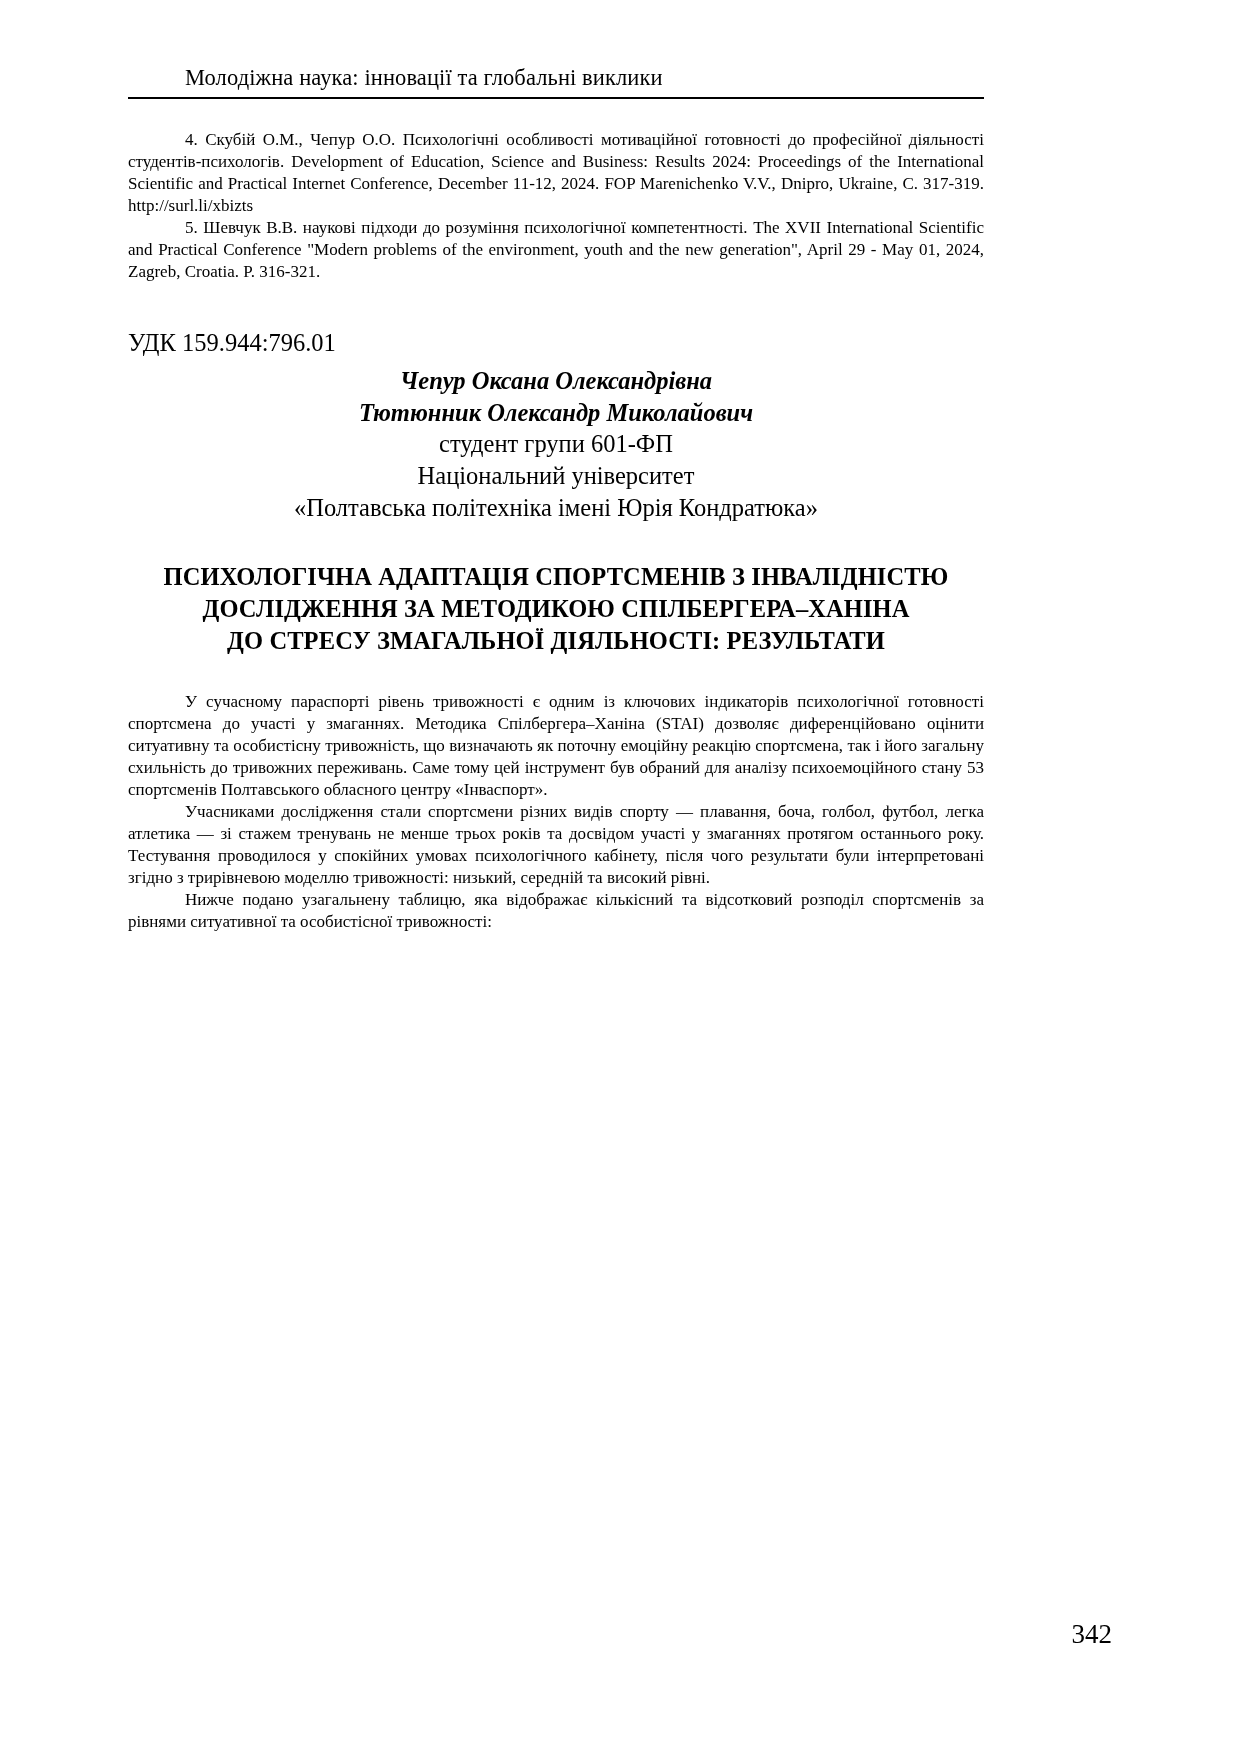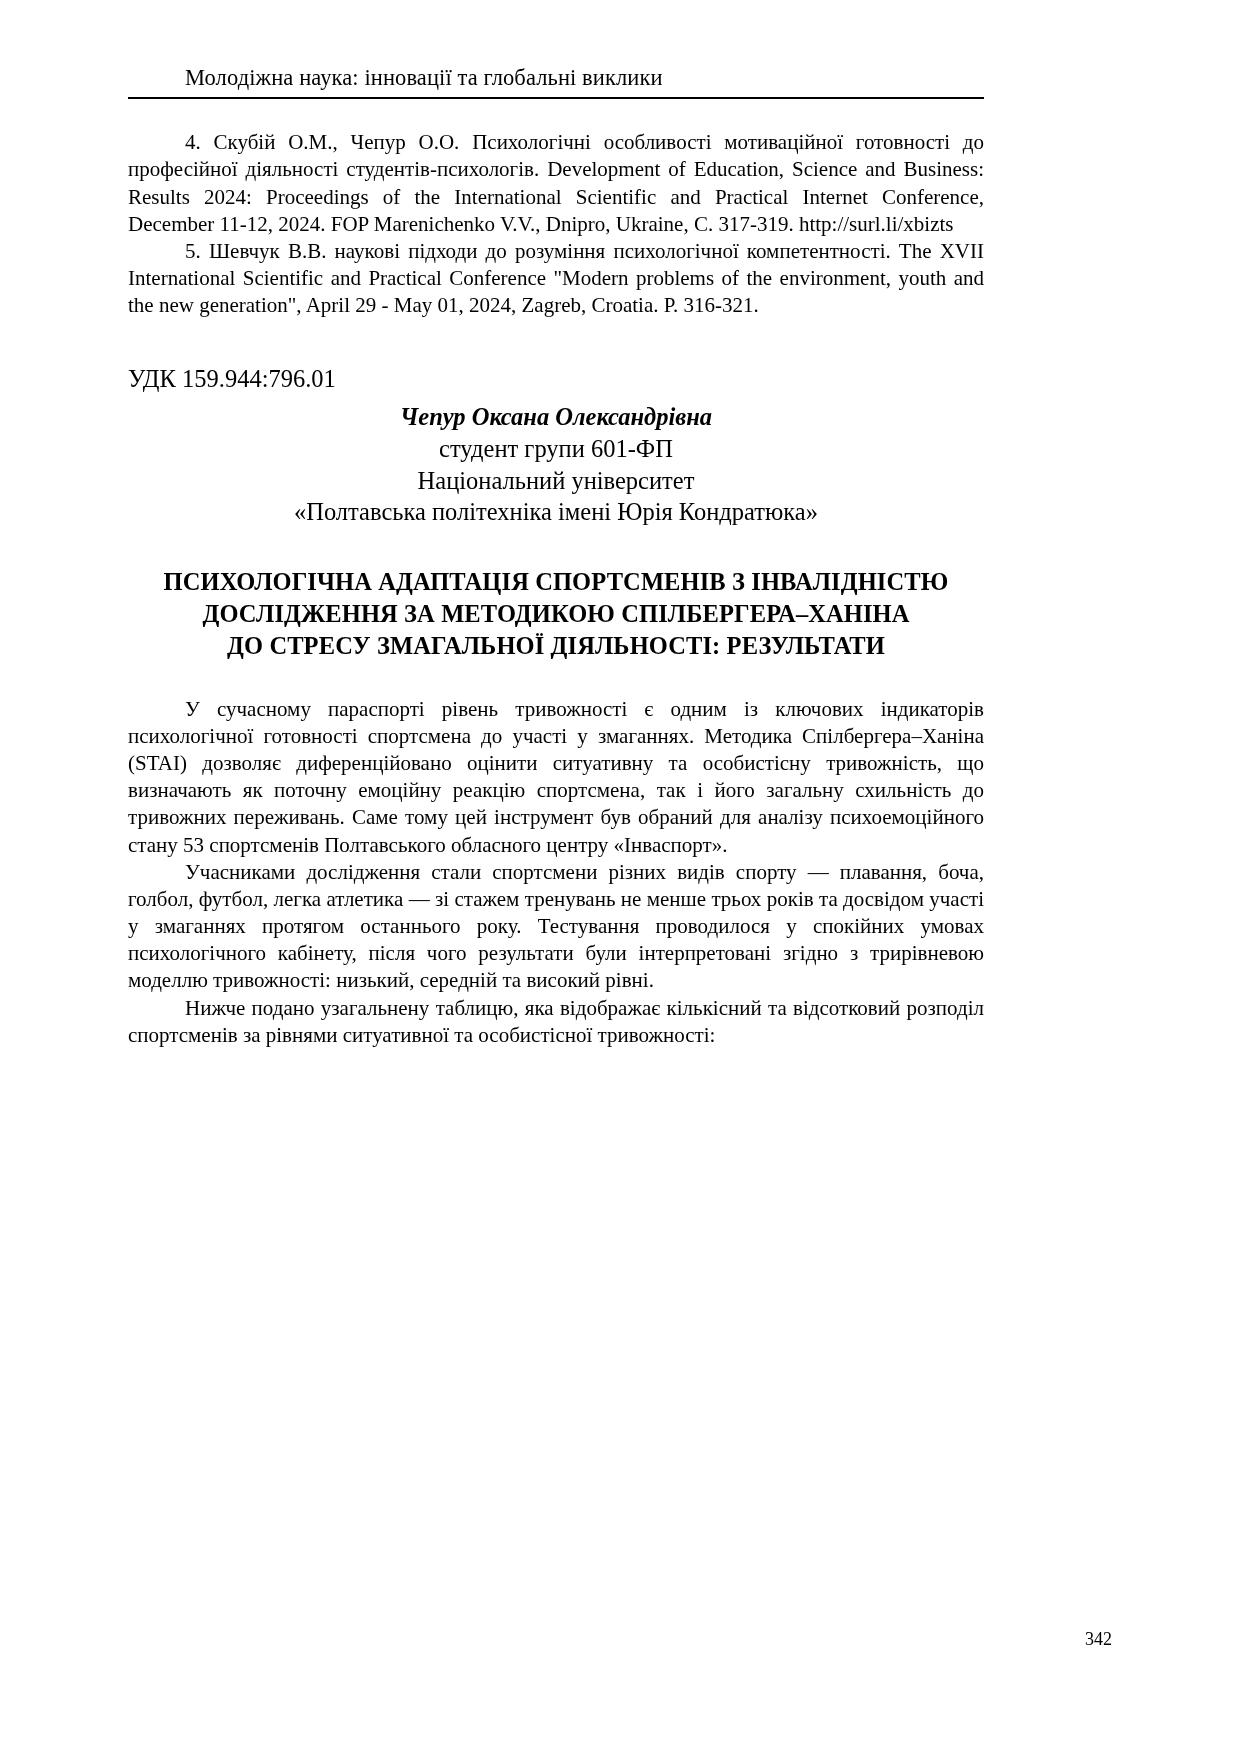--- a/index.html
+++ b/index.html
@@ -37,21 +37,21 @@
   }
   .header-rule {
     border-bottom: 2.2px solid #000;
     width: 100%;
     margin-bottom: 30px;
   }
 
   
   p {
     margin: 0;
-    font-size: 21px;
+    font-size: 17px;
     line-height: 1.295;
     text-align: justify;
     text-justify: inter-word;
     hyphens: none;
   }
   .ref {
     text-indent: 57px;
   }
   .body-par {
     text-indent: 57px;
@@ -93,21 +93,21 @@
   }
   .body-block p + p {
     margin-top: 0;
   }
 
   
   .page-number {
     position: absolute;
     right: 128px;
     bottom: 118px;
-    font-size: 18px;
+    font-size: 27px;
     line-height: 1;
     text-align: right;
   }
 </style>
 </head>
 <body>
 
 <div class="page">
 
   <div class="content">
@@ -117,20 +117,21 @@
 
     <div>
       <p class="ref">4. Скубій О.М., Чепур О.О. Психологічні особливості мотиваційної готовності до професійної діяльності студентів-психологів. Development of Education, Science and Business: Results 2024: Proceedings of the International Scientific and Practical Internet Conference, December 11-12, 2024. FOP Marenichenko V.V., Dnipro, Ukraine, С. 317-319. http://surl.li/xbizts</p>
       <p class="ref">5. Шевчук В.В. наукові підходи до розуміння психологічної компетентності. The XVII International Scientific and Practical Conference "Modern problems of the environment, youth and the new generation", April 29 - May 01, 2024, Zagreb, Croatia. P. 316-321.</p>
     </div>
 
     <div class="udk">УДК 159.944:796.01</div>
 
     <div class="authors">
       <div class="name">Чепур Оксана Олександрівна</div>
+      <div class="name">Тютюнник Олександр Миколайович</div>
       <div>студент групи 601-ФП</div>
       <div>Національний університет</div>
       <div>«Полтавська політехніка імені Юрія Кондратюка»</div>
     </div>
 
     <div class="article-title">
       <div>ПСИХОЛОГІЧНА АДАПТАЦІЯ СПОРТСМЕНІВ З ІНВАЛІДНІСТЮ</div>
       <div>ДОСЛІДЖЕННЯ ЗА МЕТОДИКОЮ СПІЛБЕРГЕРА–ХАНІНА</div>
       <div>ДО СТРЕСУ ЗМАГАЛЬНОЇ ДІЯЛЬНОСТІ: РЕЗУЛЬТАТИ</div>
     </div>

